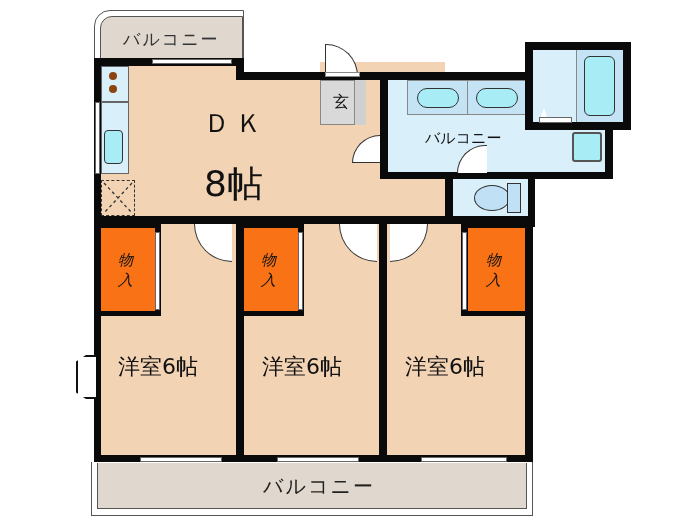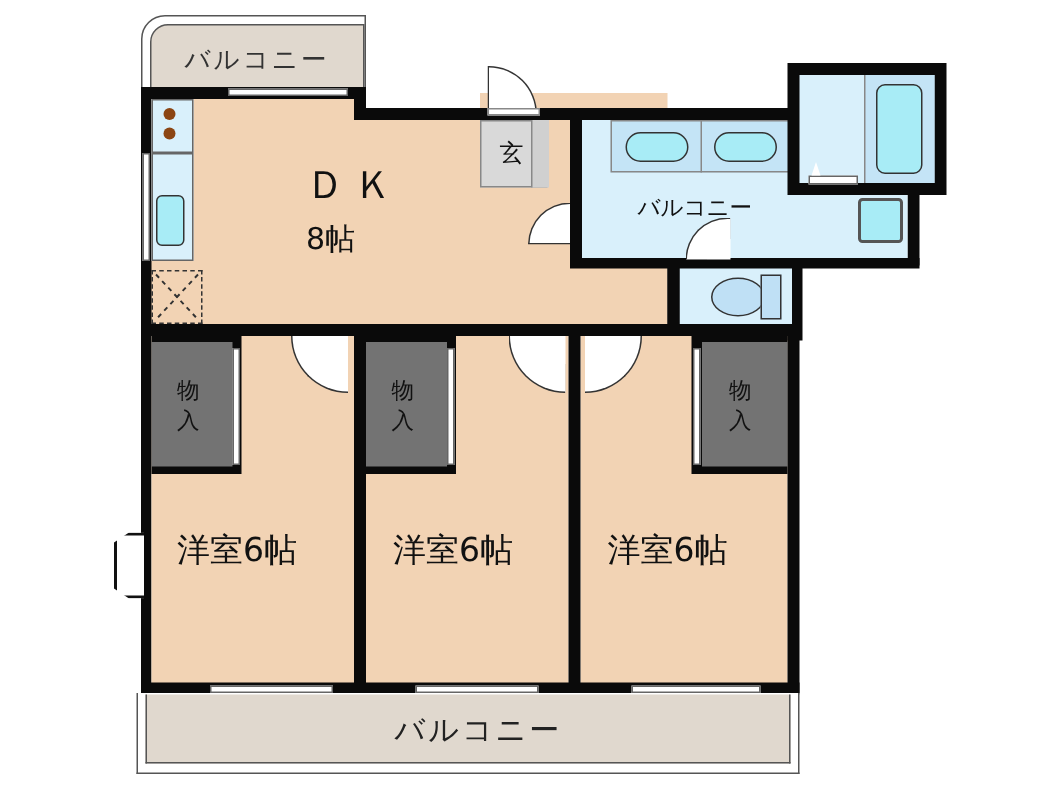--- a/index.html
+++ b/index.html
@@ -3,21 +3,21 @@
 <meta charset="utf-8">
 <style>
   html, body { margin: 0; padding: 0; background: #ffffff; }
   body { width: 700px; height: 525px; position: relative; overflow: hidden;
          font-family: "DejaVu Sans", "Liberation Sans", sans-serif; }
   .abs { position: absolute; box-sizing: border-box; }
   .wall { background: #0a0a0a; }
   .floor-wood { background: #f2d3b4; }
   .floor-wet { background: #d9f0fb; }
   .floor-gray { background: #d9d9d9; }
-  .closet { background: #737373; }
+  .closet { background: #f97316; font-style: italic; }
   .balcony { background: #e0d8ce; border: 1.5px solid #555; }
   .label { position: absolute; color: #111; white-space: nowrap; }
   .window { background: #fff; border: 1px solid #666; }
   .fixture { background: #a8ecf6; border: 1.5px solid #333; }
 </style>
 </head>
 <body>
 
 <div class="abs" style="left:94px;top:10px;width:150px;height:58px;border:1.5px solid #555;border-radius:16px 0 0 0;background:#fff;"></div>
 <div class="abs balcony" style="left:100px;top:16px;width:143px;height:46px;border-radius:12px 0 0 0;">
@@ -41,21 +41,21 @@
 <div class="abs fixture" style="left:104px;top:130px;width:19px;height:34px;border-radius:4px;"></div>
 <div class="abs window" style="left:95px;top:102px;width:5px;height:72px;"></div>
 
 <div class="abs" style="left:101px;top:180px;width:34px;height:36px;border:1.5px dashed #333;"></div>
 <svg class="abs" style="left:101px;top:180px;" width="34" height="36">
   <line x1="3" y1="3" x2="31" y2="33" stroke="#333" stroke-width="1.3" stroke-dasharray="3,3"></line>
   <line x1="31" y1="3" x2="3" y2="33" stroke="#333" stroke-width="1.3" stroke-dasharray="3,3"></line>
 </svg>
 
 <span class="label" style="left:204px;top:106px;font-size:26px;letter-spacing:6px;">ＤＫ</span>
-<span class="label" style="left:204px;top:146px;font-size:20px;">8帖</span>
+<span class="label" style="left:204px;top:160px;font-size:36px;">8帖</span>
 
 <div class="abs floor-gray" style="left:320px;top:80px;width:45px;height:45px;border:1px solid #888;"></div>
 <div class="abs" style="left:354px;top:80px;width:12px;height:45px;background:#d0d0d0;border-left:1px solid #888;"></div>
 <span class="label" style="left:333px;top:92px;font-size:16px;">玄</span>
 
 <div class="abs" style="left:325px;top:44px;width:33px;height:32px;border:1.3px solid #333;border-bottom:none;border-left:1.3px solid #333;border-radius:0 33px 0 0;background:#fff;"></div>
 <div class="abs" style="left:325px;top:72px;width:35px;height:5px;background:#fff;border:1px solid #888;"></div>
 
 <div class="abs wall" style="left:380px;top:72px;width:8px;height:100px;"></div>
 <div class="abs floor-wood" style="left:388px;top:80px;width:12px;height:36px;"></div>

